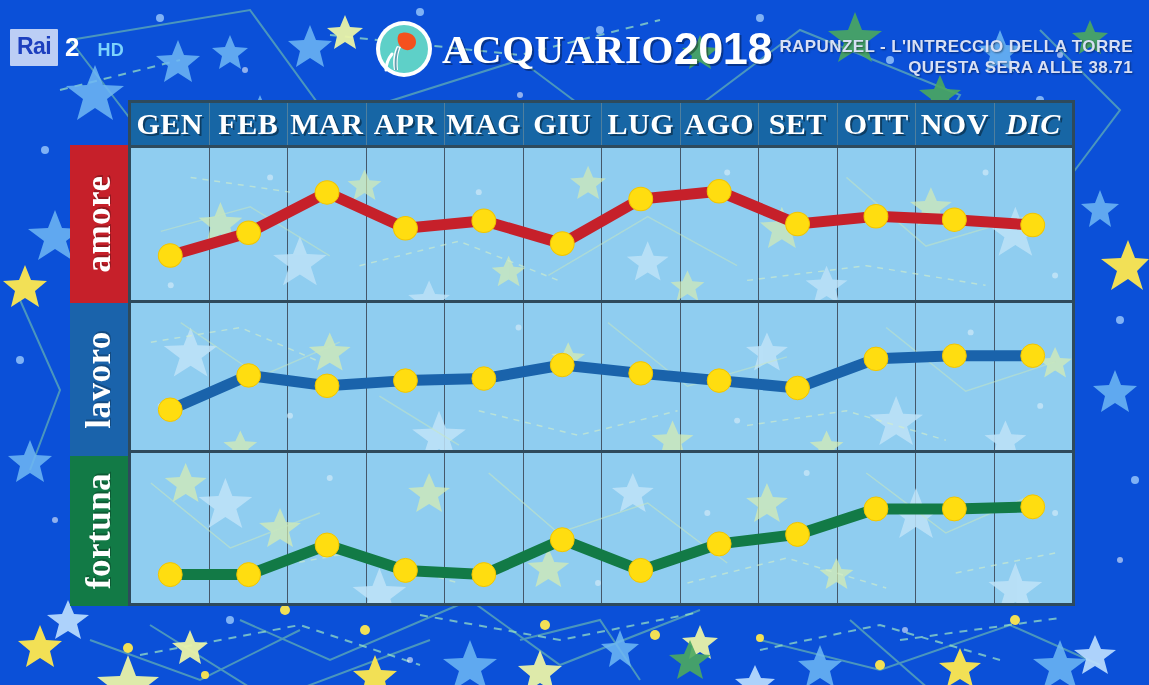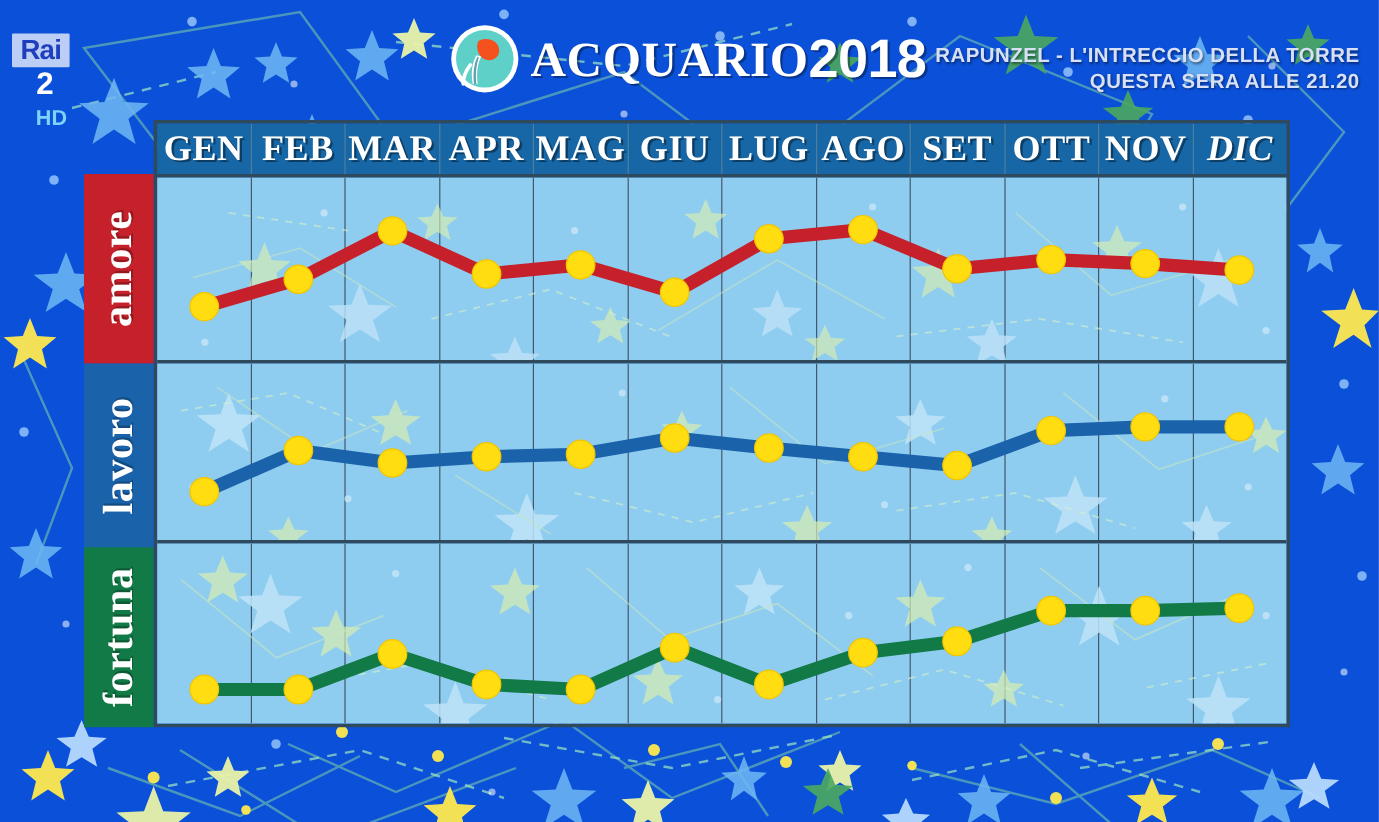--- a/index.html
+++ b/index.html
@@ -16,21 +16,20 @@
     background: #0b50d8;
     overflow: hidden;
   }
   #bg-svg { position: absolute; inset: 0; width: 1149px; height: 685px; }
 
   
   #rai-logo {
     position: absolute; left: 10px; top: 28px;
     display: flex; align-items: center; height: 38px;
     z-index: 6;
-    flex-direction: column;
   }
   #rai-box {
     background: rgba(232,238,252,0.80);
     padding: 2px 7px 3px 7px;
     border-radius: 1px;
     display: flex; align-items: center; justify-content: center;
     height: 37px;
   }
   #rai-word {
     color: #1d3fbe; font-weight: bold; font-size: 23px;
@@ -264,21 +263,21 @@
       <path d="M26 27 C23 33, 22 40, 23 50 L19 50 C17 40, 19 31, 22 26 Z" fill="#ffffff"></path>
       <path d="M24 28 C22 34, 21 41, 22 50 L20 50 C19 41, 20 33, 23 27 Z" fill="#2d7f96" opacity="0.75"></path>
       <path d="M17 34 C13 39, 11 45, 11 50" stroke="#ffffff" stroke-width="3" fill="none" stroke-linecap="round"></path>
     </svg>
     <span id="sign-name">ACQUARIO</span>
     <span id="sign-year">2018</span>
   </div>
 
   <div id="promo">
     <div>RAPUNZEL - L'INTRECCIO DELLA TORRE</div>
-    <div>QUESTA SERA ALLE 21.20</div>
+    <div>QUESTA SERA ALLE 38.71</div>
   </div>
 
   <div id="cat-labels">
     <div class="cat-label" id="cat-amore">
       <span>amore</span>
     </div>
     <div class="cat-label" id="cat-lavoro">
       <span>lavoro</span>
     </div>
     <div class="cat-label" id="cat-fortuna">

